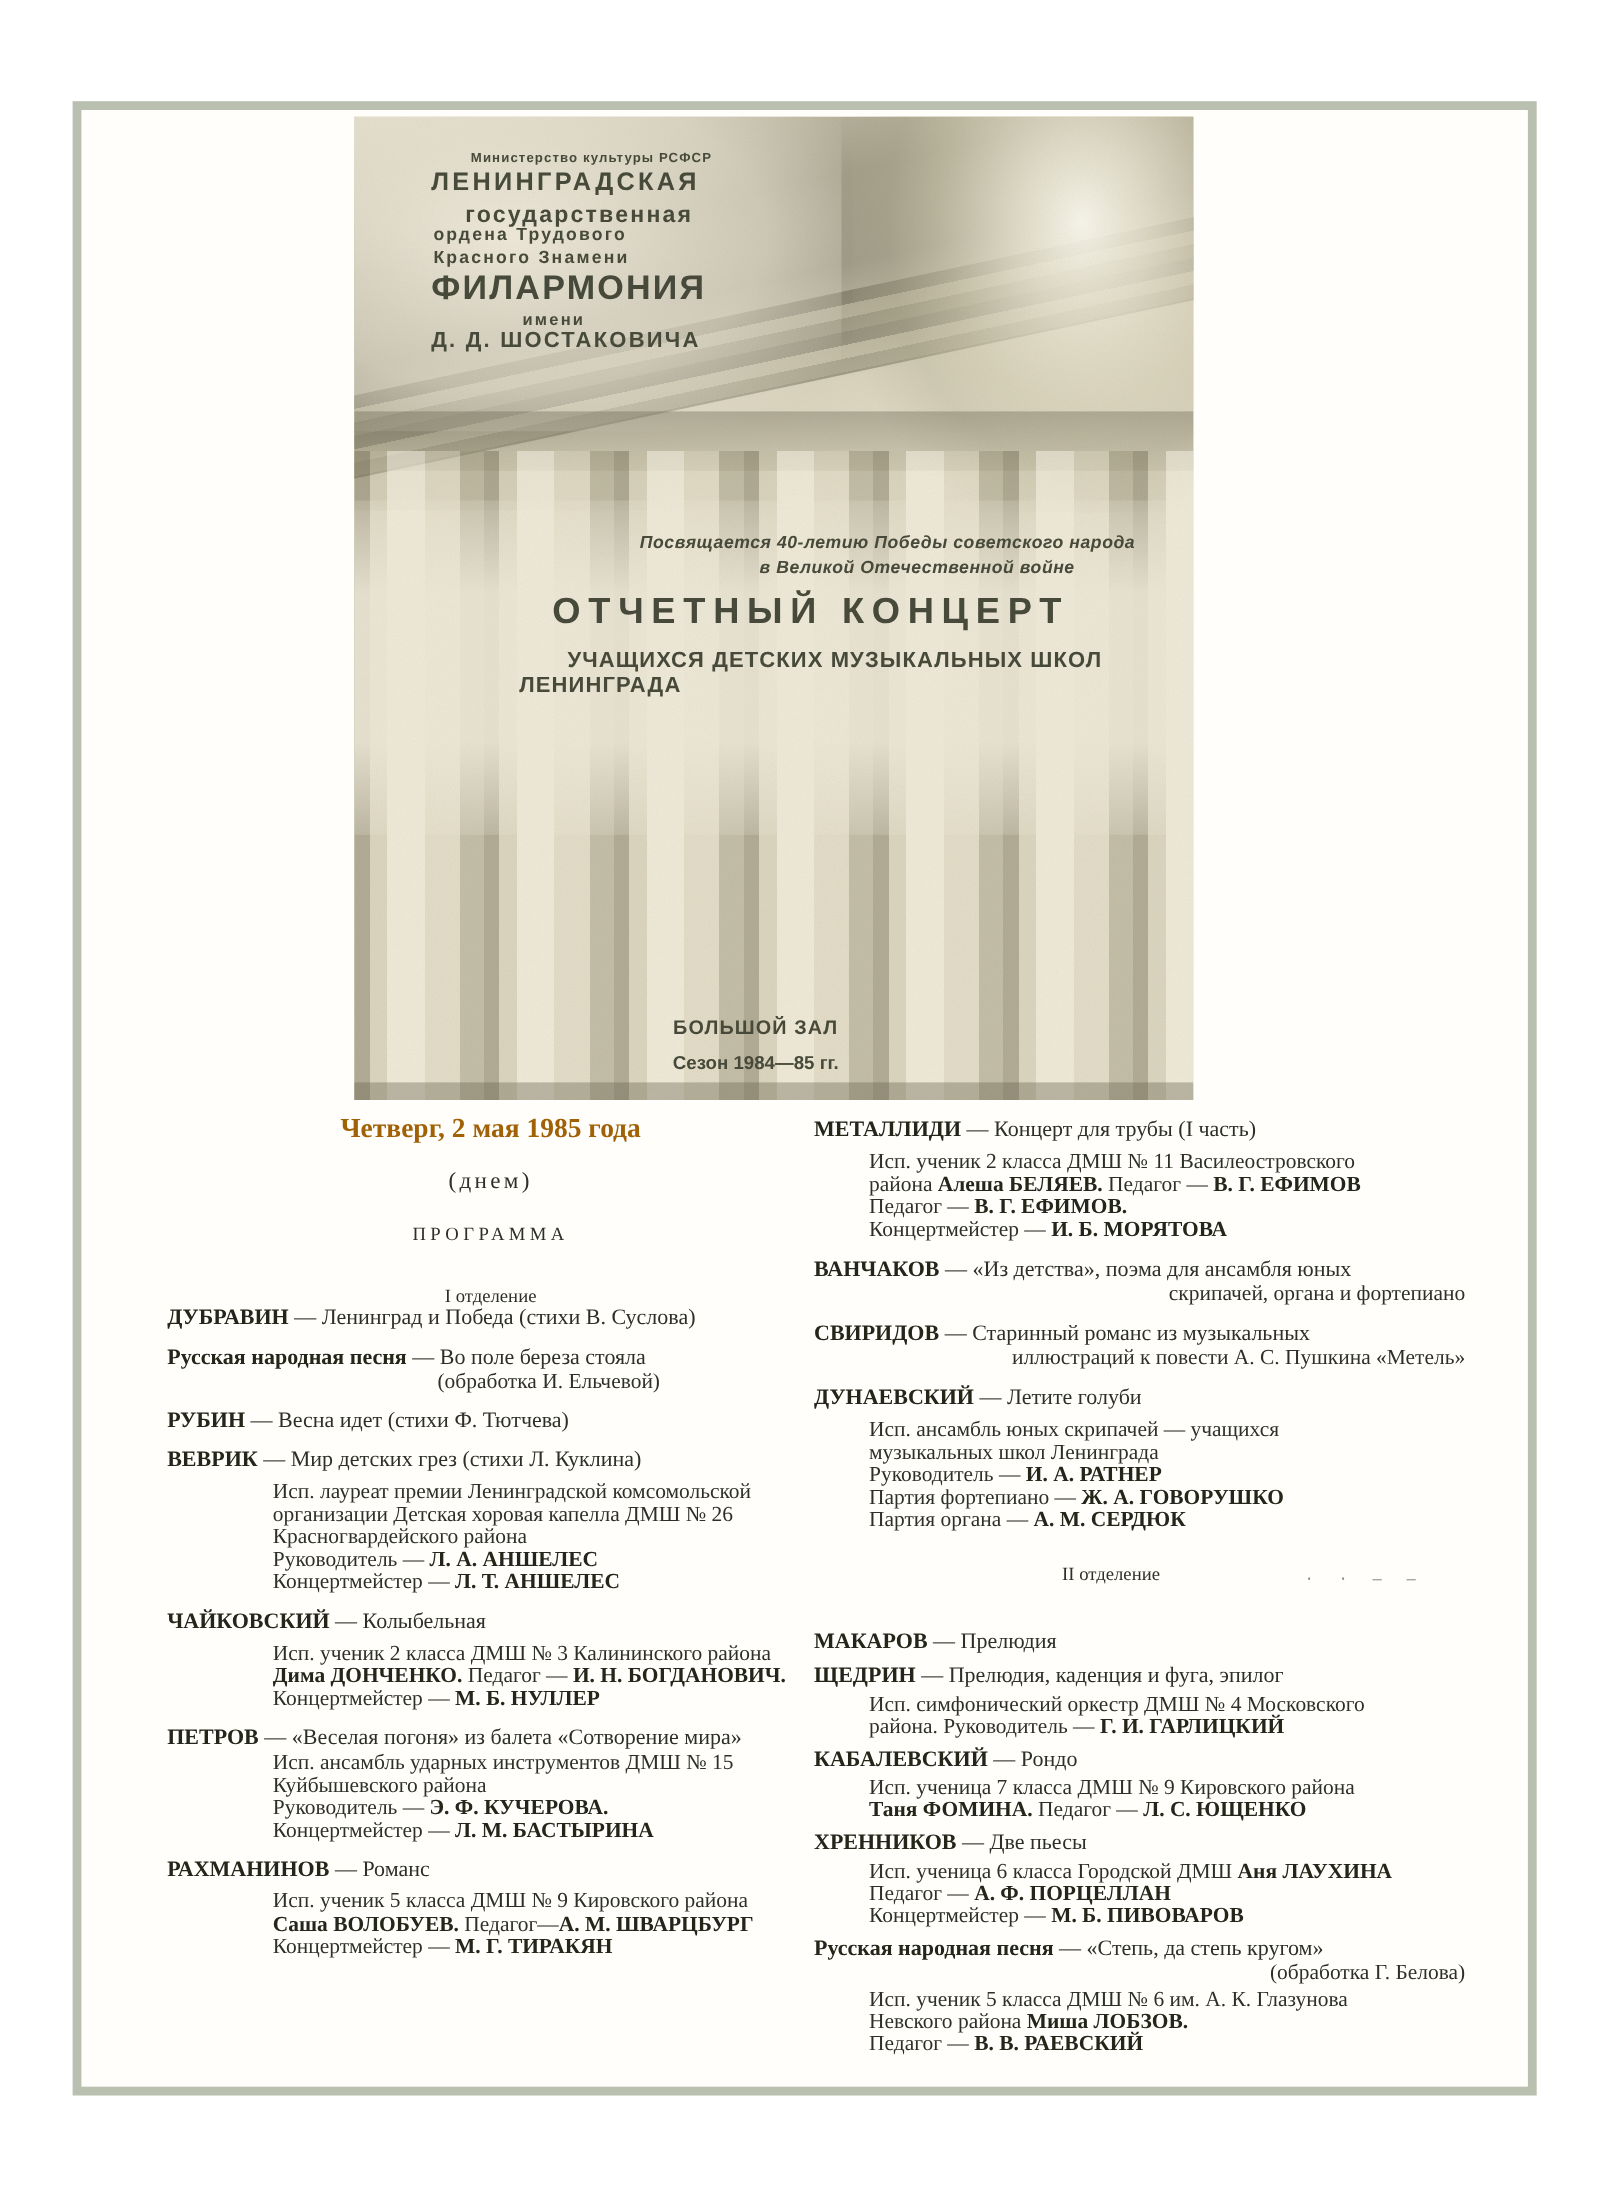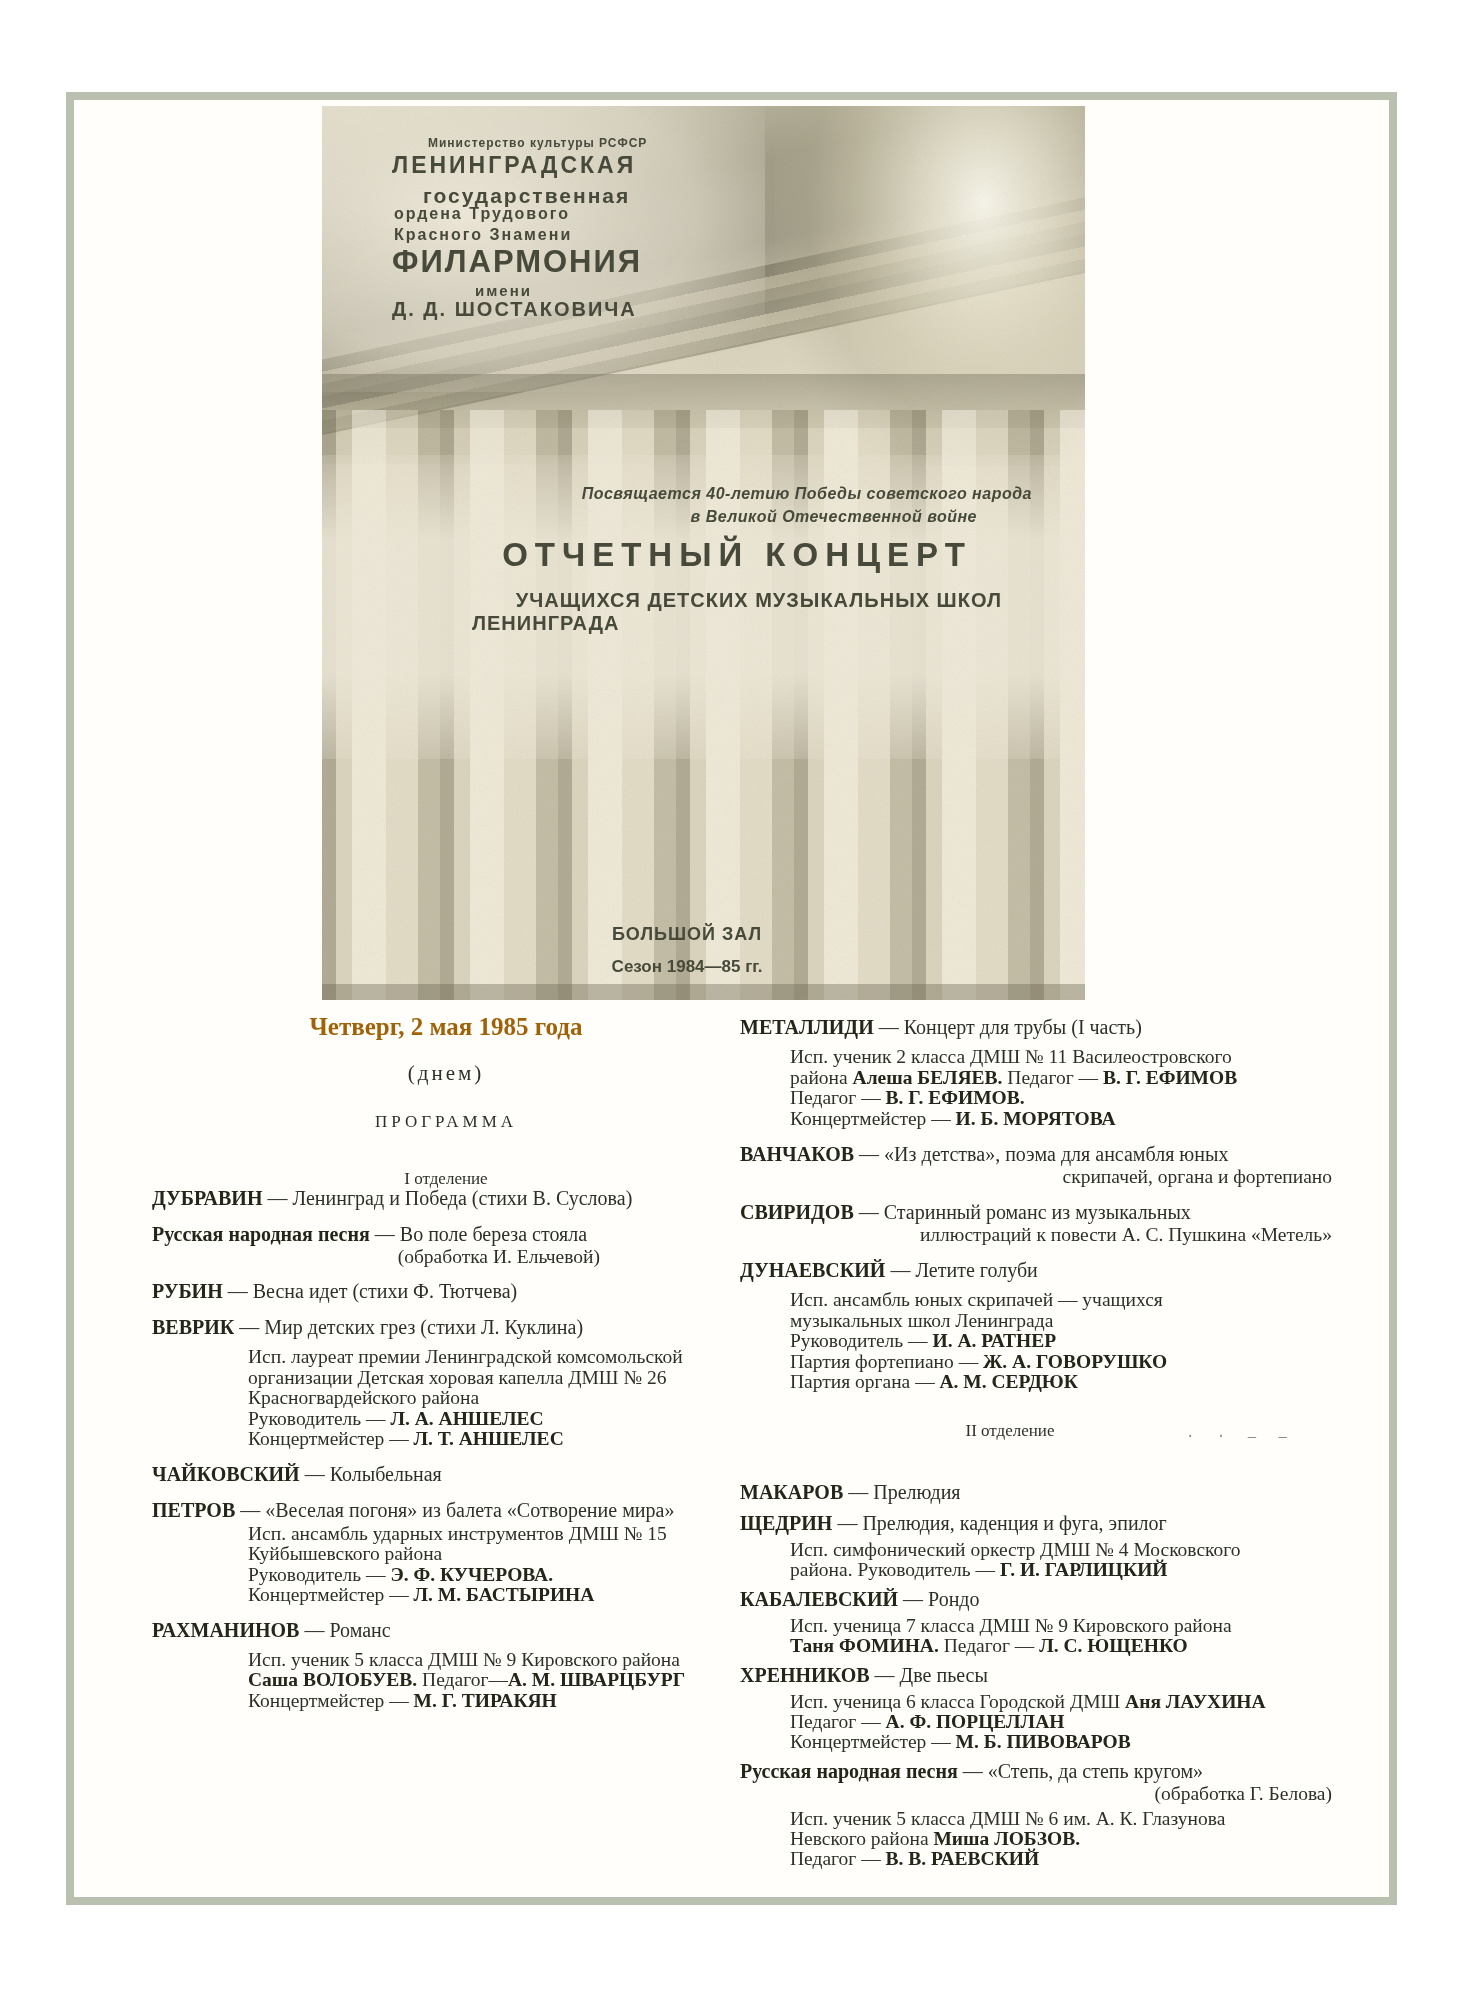--- a/index.html
+++ b/index.html
@@ -150,20 +150,25 @@
       <div class="details">
         <div class="dline"><span>Исп. лауреат премии Ленинградской комсомольской</span></div>
         <div class="dline"><span>организации Детская хоровая капелла ДМШ № 26</span></div>
         <div class="dline"><span>Красногвардейского района</span></div>
         <div class="dline"><span>Руководитель — </span><span class="b">Л. А. АНШЕЛЕС</span></div>
         <div class="dline"><span>Концертмейстер — </span><span class="b">Л. Т. АНШЕЛЕС</span></div>
       </div>
     </div>
     <div class="entry">
       <div class="head"><span class="b">ЧАЙКОВСКИЙ</span><span> — Колыбельная</span></div>
+      <div class="details">
+        <div class="dline"><span>Исп. ученик 2 класса ДМШ № 3 Калининского района</span></div>
+        <div class="dline"><span class="b">Дима ДОНЧЕНКО.</span><span> Педагог — </span><span class="b">И. Н. БОГДАНОВИЧ.</span></div>
+        <div class="dline"><span>Концертмейстер — </span><span class="b">М. Б. НУЛЛЕР</span></div>
+      </div>
     </div>
     <div class="entry tight">
       <div class="head"><span class="b">ПЕТРОВ</span><span> — «Веселая погоня» из балета «Сотворение мира»</span></div>
       <div class="details">
         <div class="dline"><span>Исп. ансамбль ударных инструментов ДМШ № 15</span></div>
         <div class="dline"><span>Куйбышевского района</span></div>
         <div class="dline"><span>Руководитель — </span><span class="b">Э. Ф. КУЧЕРОВА.</span></div>
         <div class="dline"><span>Концертмейстер — </span><span class="b">Л. М. БАСТЫРИНА</span></div>
       </div>
     </div>

